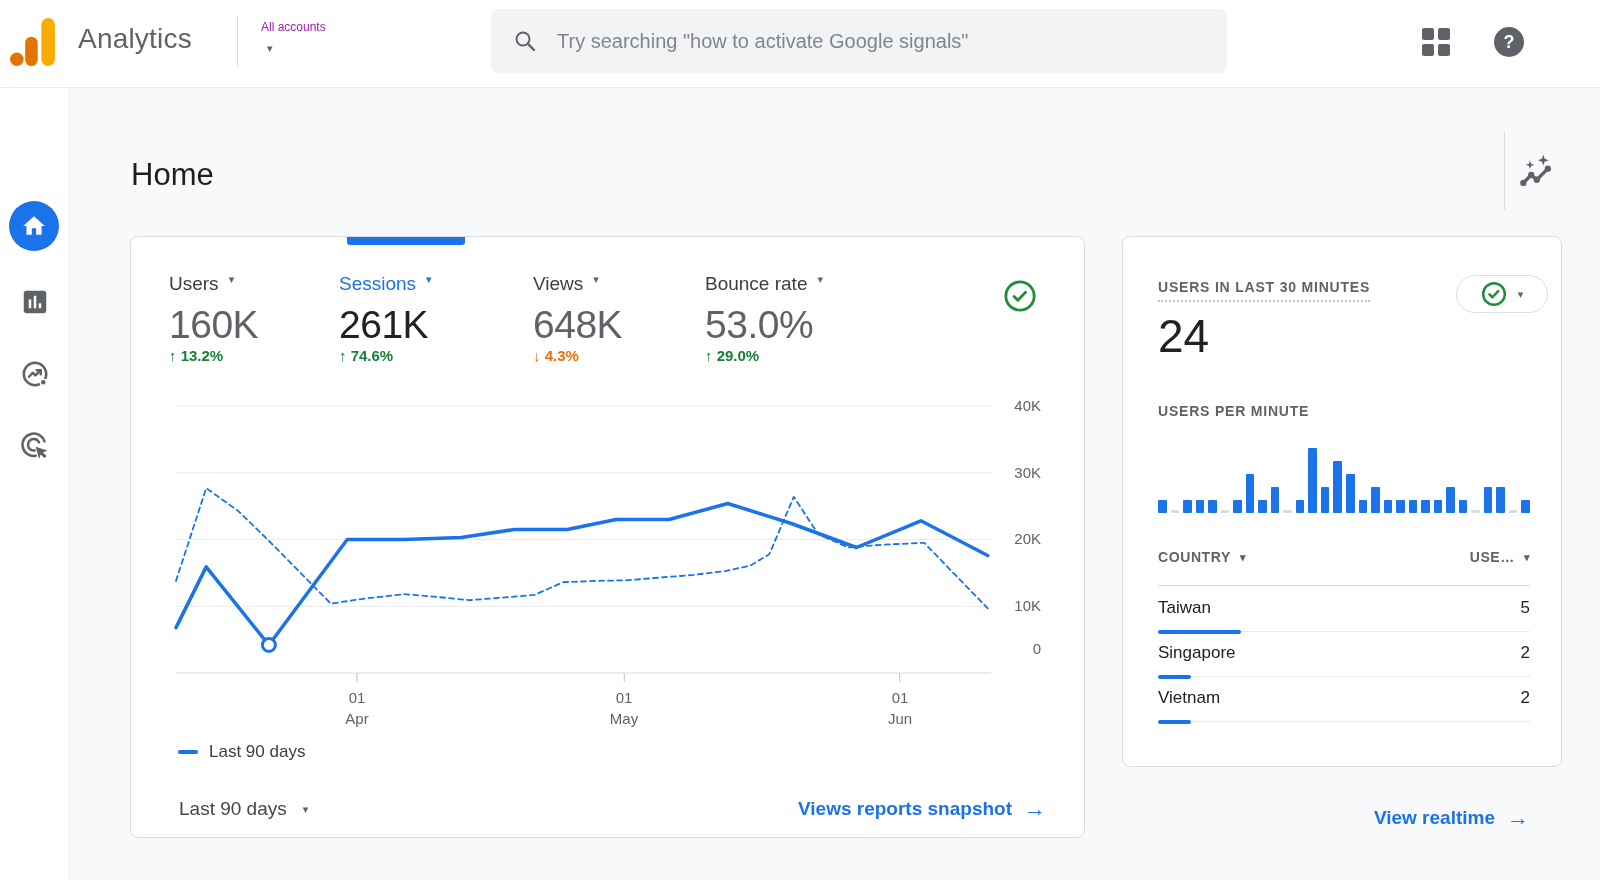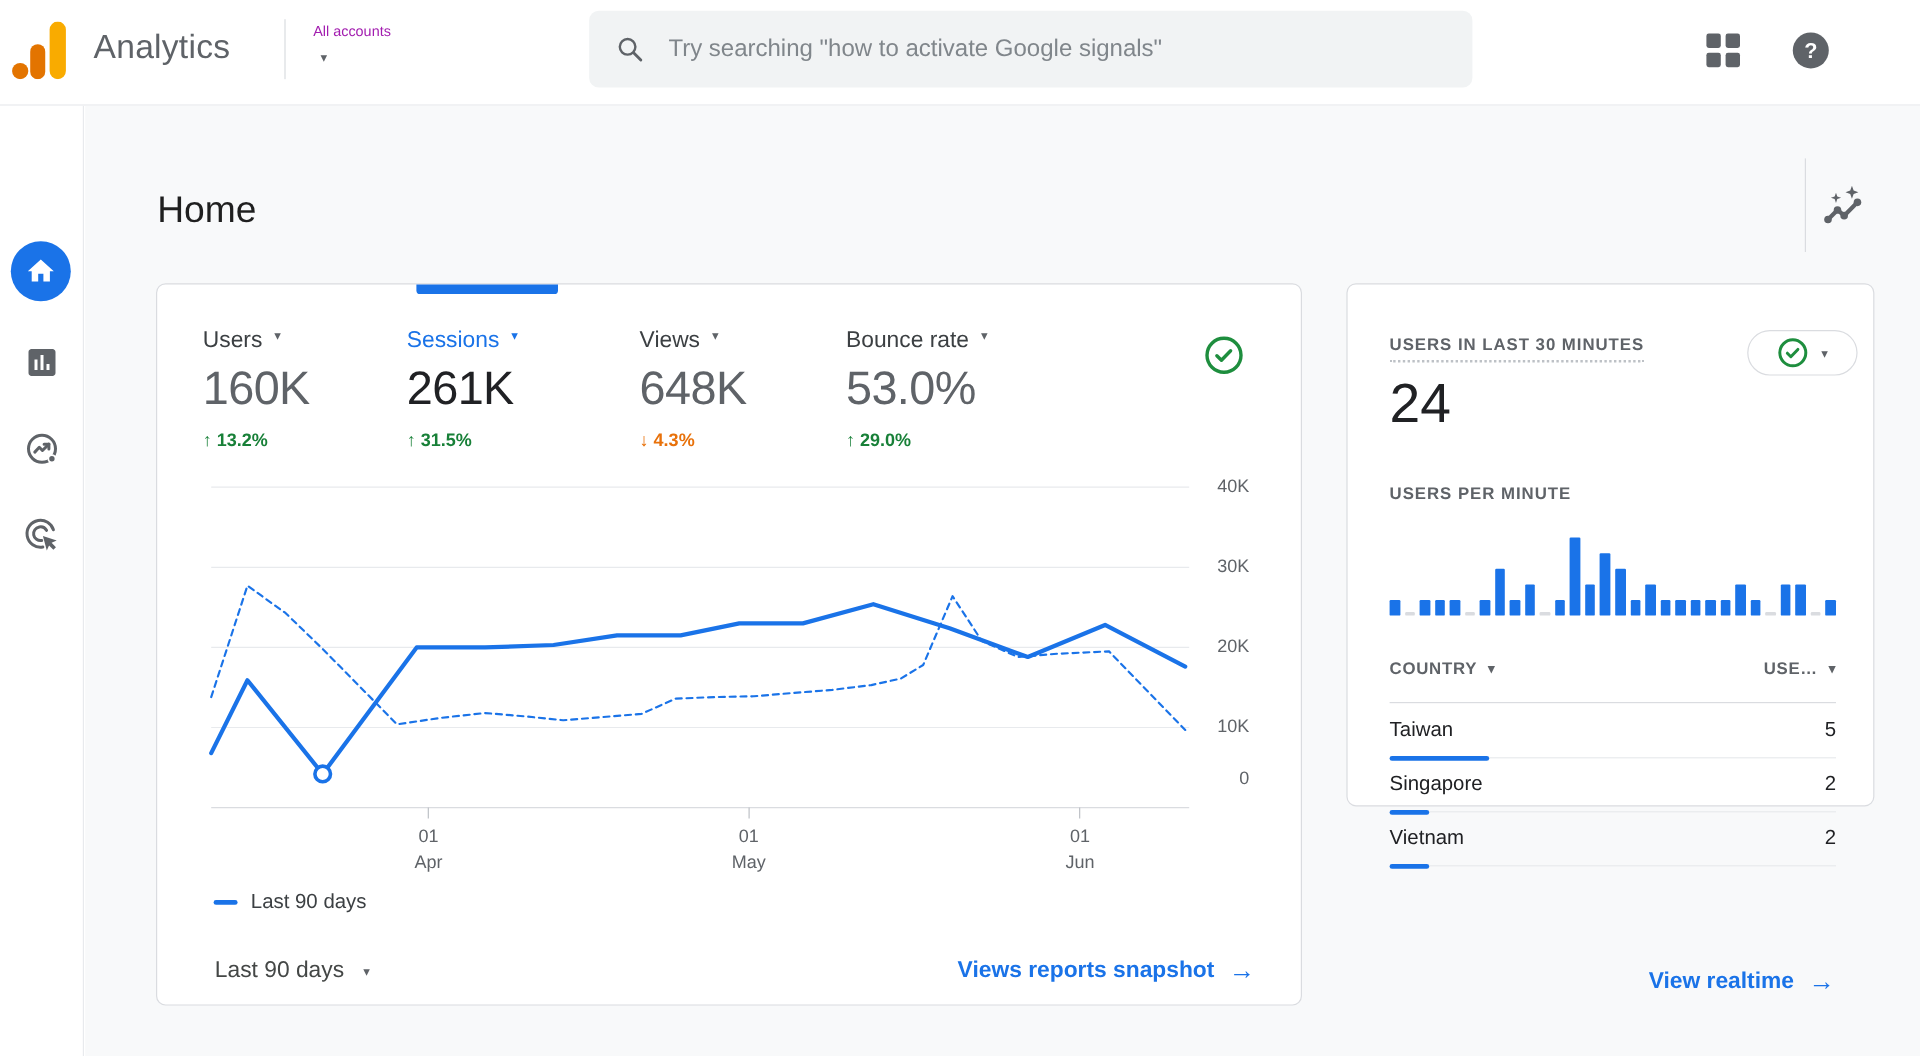--- a/index.html
+++ b/index.html
@@ -32,33 +32,33 @@
 
   
   .main-bg { position:absolute; left:71px; top:88px; width:1529px; height:792px; background:#f8f9fa; }
   .page-title { position:absolute; left:131px; top:157px; font-size:31px; color:#1f1f1f; }
   .insights-vdivider { position:absolute; left:1504px; top:132px; width:1px; height:78px; background:#dadce0; }
   .insights-btn { position:absolute; left:1514px; top:149px; width:44px; height:44px; display:flex; align-items:center; justify-content:center; cursor:pointer; }
 
   
   .card { position:absolute; background:#fff; border:1px solid #dadce0; border-radius:8px; }
   .card-home { left:130px; top:236px; width:955px; height:602px; }
-  .card-realtime { left:1122px; top:236px; width:440px; height:436px; }
+  .card-realtime { left:1122px; top:236px; width:440px; height:531px; }
 
   .tab-indicator { position:absolute; left:216px; top:0; width:118px; height:8px; background:#1a73e8; border-radius:0 0 3px 3px; }
 
   
   .metric { position:absolute; top:36px; cursor:pointer;}
   .metric.m0 { left:38px; } .metric.m1 { left:208px; } .metric.m2 { left:402px; } .metric.m3 { left:574px; }
   .metric-label { display:flex; gap:10px; font-size:19px; color:#3c4043; }
   .metric-label .caret { font-size:11px; color:#5f6368; }
   .metric.selected .metric-label, .metric.selected .metric-label .caret { color:#1a73e8; }
   .metric-value { margin-top:8px; font-size:39px; letter-spacing:-.5px; color:#5f6368; }
   .metric.selected .metric-value { color:#202124; }
-  .metric-delta { margin-top:12px; font-size:15px; font-weight:bold; color:#188038; }
+  .metric-delta { font-size:15px; font-weight:bold; color:#188038; }
   .metric-delta.down { color:#e8710a; }
   .anomaly-check { position:absolute; left:872px; top:42px; width:34px; height:34px; border-radius:50%; display:flex; align-items:center; justify-content:center; cursor:pointer;}
 
   
   .plot { position:absolute; left:45px; top:169px; width:815px; height:267px; }
   .plot svg { overflow:visible; }
   .ylab { position:absolute; width:40px; text-align:right; left:870px; font-size:15px; color:#5f6368; }
   .y0 { top:160px; } .y1 { top:227px; } .y2 { top:293px; } .y3 { top:360px; } .y4 { top:403px; }
   .xlab { position:absolute; width:70px; text-align:center; top:450px; font-size:15px; line-height:21px; color:#5f6368; }
   .x0 { left:191px; } .x1 { left:458px; } .x2 { left:734px; }
@@ -184,21 +184,21 @@
       </div>
     <div class="metric-value">160K</div>
     <div class="metric-delta"><span>↑</span> <span>13.2%</span></div>
   </div>
   <div class="metric m1 selected">
     <div class="metric-label">
         <span>Sessions</span>
         <span class="caret">▾</span>
       </div>
     <div class="metric-value">261K</div>
-    <div class="metric-delta"><span>↑</span> <span>31.5%</span></div>
+    <div class="metric-delta"><span>↑</span> <span>74.6%</span></div>
   </div>
   <div class="metric m2">
     <div class="metric-label">
         <span>Views</span>
         <span class="caret">▾</span>
       </div>
     <div class="metric-value">648K</div>
     <div class="metric-delta down"><span>↓</span> <span>4.3%</span></div>
   </div>
   <div class="metric m3">

